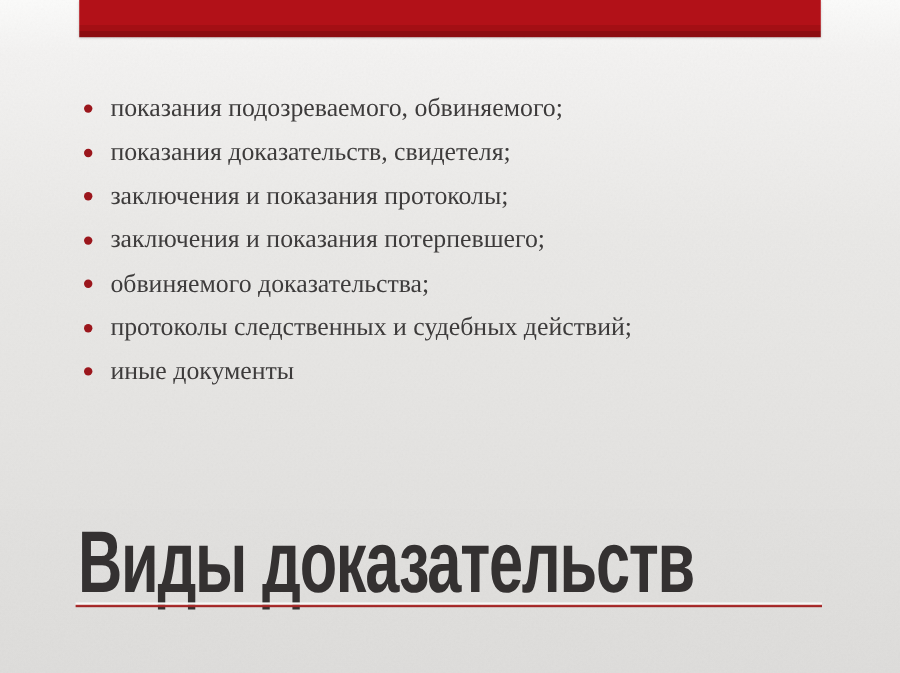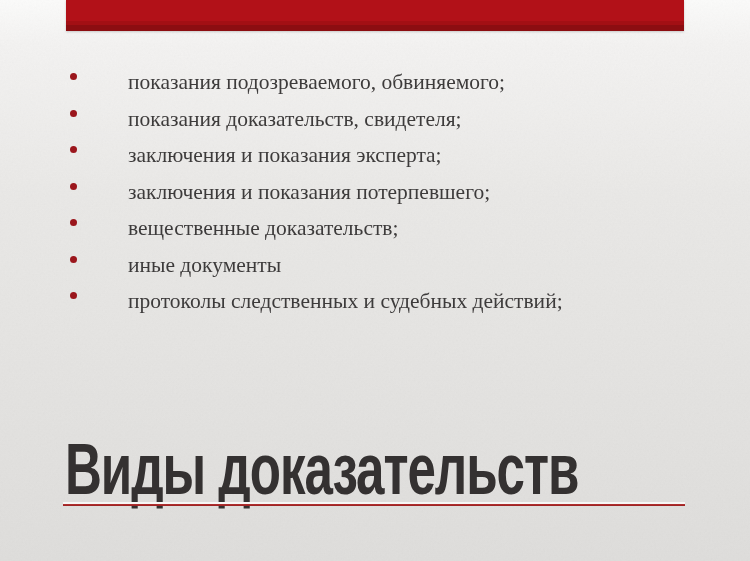--- a/index.html
+++ b/index.html
@@ -33,22 +33,22 @@
     box-shadow:0 1px 2px rgba(0,0,0,.18);
   }
   .bullet-list{
     position:absolute;
     left:70px;top:72px;
     width:620px;
     list-style:none;margin:0;padding:0;
   }
   .bullet-item{
     display:flex;
+    align-items:center;
     height:36.5px;
-    gap:36px;
   }
   .bullet-dot{
     flex:0 0 auto;
     width:7px;height:7px;
     border-radius:50%;
     background:var(--bullet-red,#9b161c);
     margin-right:15px;
     margin-top:1px;
   }
   .bullet-text{
@@ -108,37 +108,37 @@
     <li class="bullet-item">
       <span class="bullet-dot"></span>
       <span class="bullet-text">показания подозреваемого, обвиняемого;</span>
     </li>
     <li class="bullet-item">
       <span class="bullet-dot"></span>
       <span class="bullet-text">показания доказательств, свидетеля;</span>
     </li>
     <li class="bullet-item">
       <span class="bullet-dot"></span>
-      <span class="bullet-text">заключения и показания эксперта;</span>
+      <span class="bullet-text">заключения и показания протоколы;</span>
     </li>
     <li class="bullet-item">
       <span class="bullet-dot"></span>
       <span class="bullet-text">заключения и показания потерпевшего;</span>
     </li>
     <li class="bullet-item">
       <span class="bullet-dot"></span>
-      <span class="bullet-text">вещественные доказательств;</span>
+      <span class="bullet-text">обвиняемого доказательства;</span>
+    </li>
+    <li class="bullet-item">
+      <span class="bullet-dot"></span>
+      <span class="bullet-text">протоколы следственных и судебных действий;</span>
     </li>
     <li class="bullet-item">
       <span class="bullet-dot"></span>
       <span class="bullet-text">иные документы</span>
-    </li>
-    <li class="bullet-item">
-      <span class="bullet-dot"></span>
-      <span class="bullet-text">протоколы следственных и судебных действий;</span>
     </li>
   </ul>
 
   <h1 class="slide-title">Виды доказательств</h1>
 
   <div class="title-underline">
     <div class="highlight-line"></div>
     <div class="red-line"></div>
   </div>
 

